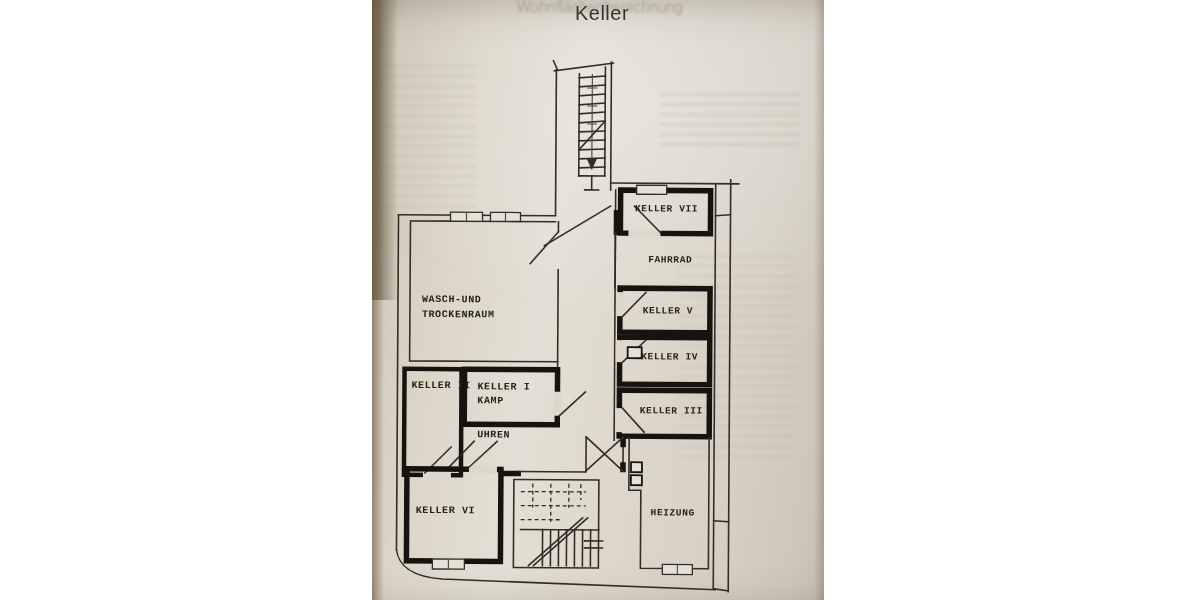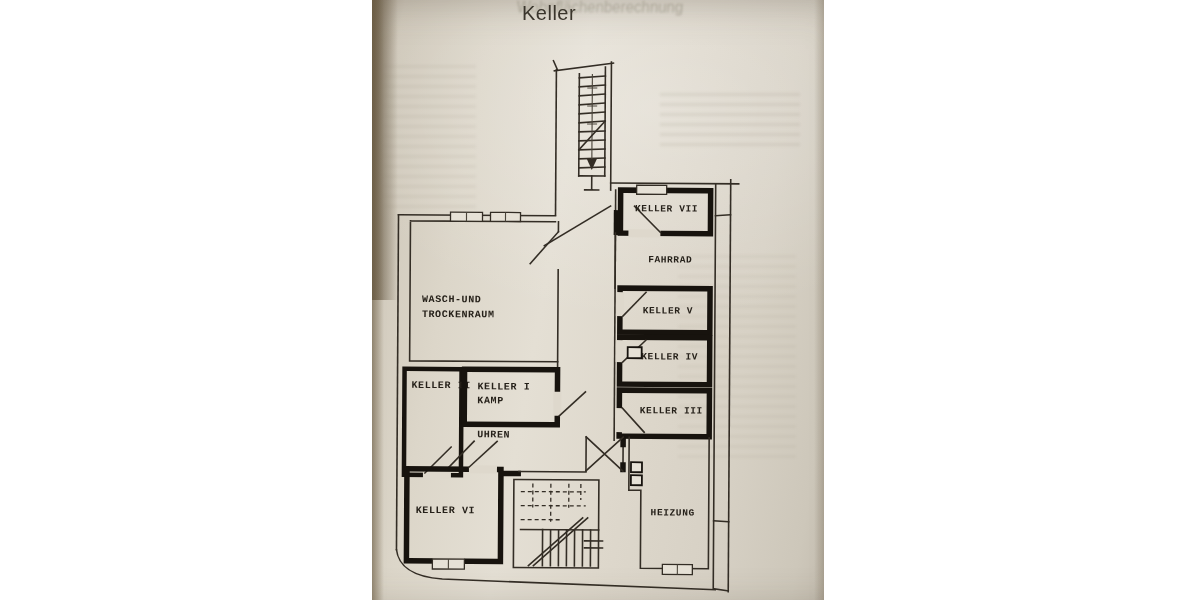--- a/index.html
+++ b/index.html
@@ -11,21 +11,21 @@
       radial-gradient(120% 60% at 62% 18%, rgba(255,255,255,0.25), rgba(255,255,255,0) 60%),
       linear-gradient(100deg,#b7ad9d 0%, #cfc8ba 6%, #dcd6c9 22%, #e4dfd4 40%, #ded8cc 58%, #d7d1c5 78%, #cdc7ba 94%, #c4bdb0 100%);
     box-shadow: inset 0 30px 40px -30px rgba(80,70,55,0.35), inset 0 -25px 35px -30px rgba(80,70,55,0.25);
   }
   .edge-left{position:absolute;left:0;top:0;width:26px;height:300px;
     background:linear-gradient(to right, rgba(94,80,58,0.85), rgba(94,80,58,0.0));}
   .edge-left2{position:absolute;left:0;top:0;width:12px;height:600px;
     background:linear-gradient(to right, rgba(110,95,70,0.65), rgba(110,95,70,0.0));}
   .edge-right{position:absolute;right:0;top:0;width:10px;height:600px;
     background:linear-gradient(to left, rgba(120,108,88,0.35), rgba(120,108,88,0.0));}
-  .plan-title{position:absolute;left:150px;top:2px;width:160px;
+  .plan-title{position:absolute;left:150px;top:2px;width:160px;text-align:center;
     font-size:20px;letter-spacing:0.5px;color:#3a352c;font-weight:400;}
   .bleed-title{position:absolute;left:78px;top:-2px;width:300px;text-align:center;
     font-size:15px;color:rgba(110,104,88,0.38);filter:blur(1.2px);
     transform:scaleY(1.05) skewX(-4deg);white-space:nowrap;}
   .streak{position:absolute;background:repeating-linear-gradient(180deg, rgba(0,0,0,0) 0 7px, #857b68 7px 10px);
     filter:blur(1.6px);}
   .s1{left:288px;top:86px;width:140px;height:66px;opacity:0.13;}
   .s2{left:306px;top:248px;width:118px;height:215px;opacity:0.08;}
   .s3{left:12px;top:58px;width:92px;height:150px;opacity:0.09;}
   svg.plan{position:absolute;left:0;top:0;transform:rotate(0.35deg);}

